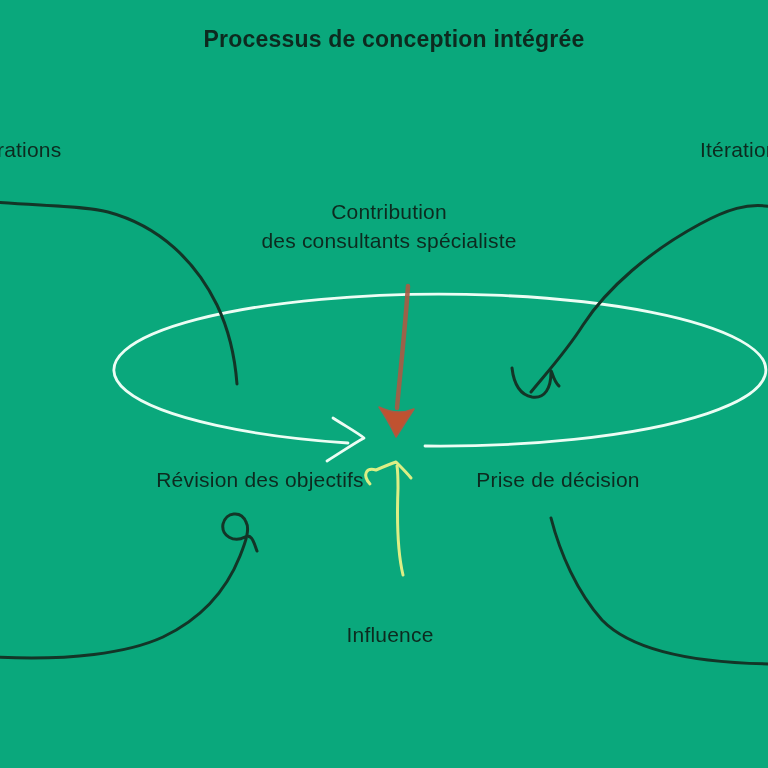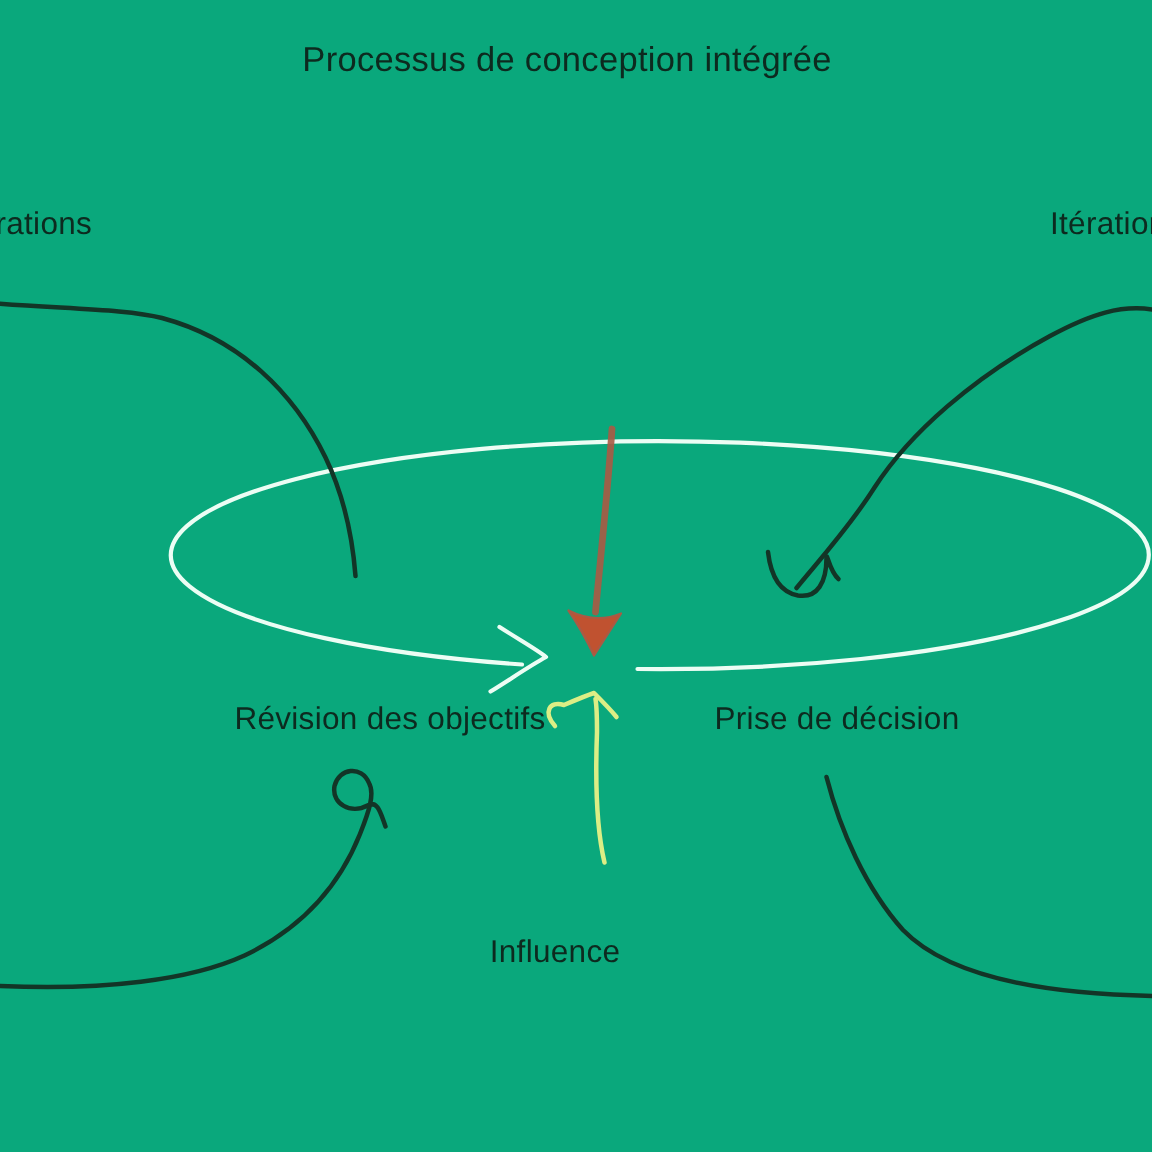--- a/index.html
+++ b/index.html
@@ -31,24 +31,24 @@
   .centered {
     transform: translateX(-50%);
     text-align: center;
   }
   .two-line {
     line-height: 29px;
   }
   .page-title {
     position: absolute;
     top: 26px;
-    left: 378px;
+    left: 394px;
     transform: translateX(-50%);
     font-size: 23px;
-    font-weight: 400;
+    font-weight: 700;
     letter-spacing: 0.2px;
     white-space: nowrap;
     color: var(--text, #0d2a1f);
   }
   svg .ink-black {
     stroke: var(--iteration-stroke, #133527);
     stroke-width: 3;
     fill: none;
     stroke-linecap: round;
     stroke-linejoin: round;
@@ -103,22 +103,26 @@
     <path class="ink-yellow" d="M 403 575 C 397 550 397 515 398 488 C 398 478 398 472 397 466"></path>
     <path class="ink-yellow" d="M 370 484 C 362 475 366 467 376 470 C 383 467 390 464 396 462 C 401 467 407 473 411 478"></path>
   </svg>
 
   <div class="page-title">Processus de conception intégrée</div>
 
   <div class="label" style="left:-27px; top:138px;">Itérations</div>
 
   <div class="label" style="left:700px; top:138px;">Itérations</div>
 
+  <div class="label centered two-line" style="left:389px; top:197px;">
+    <div>Contribution</div>
+    <div>des consultants spécialiste</div>
+  </div>
 
   <div class="label centered" style="left:217px; top:468px;margin-left:43px;">Révision des objectifs</div>
 
   <div class="label centered" style="left:537px; top:468px;margin-left:21px;">Prise de décision</div>
 
-  <div class="label centered two-line" style="left:370px; top:620px;">
+  <div class="label centered two-line" style="left:390px; top:620px;">
     <div>Influence</div>
   </div>
 
 </div>
 
 </body></html>

